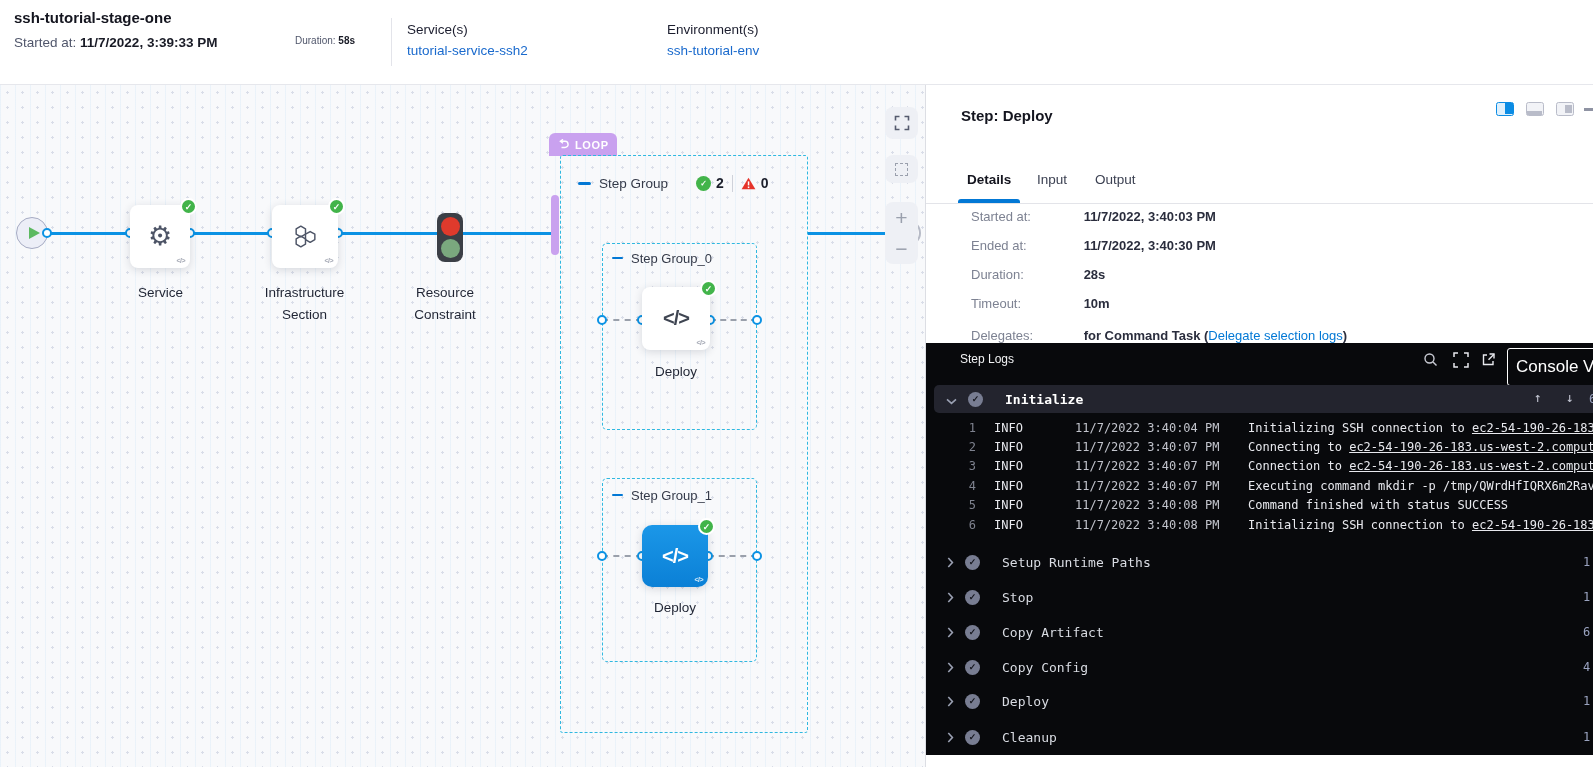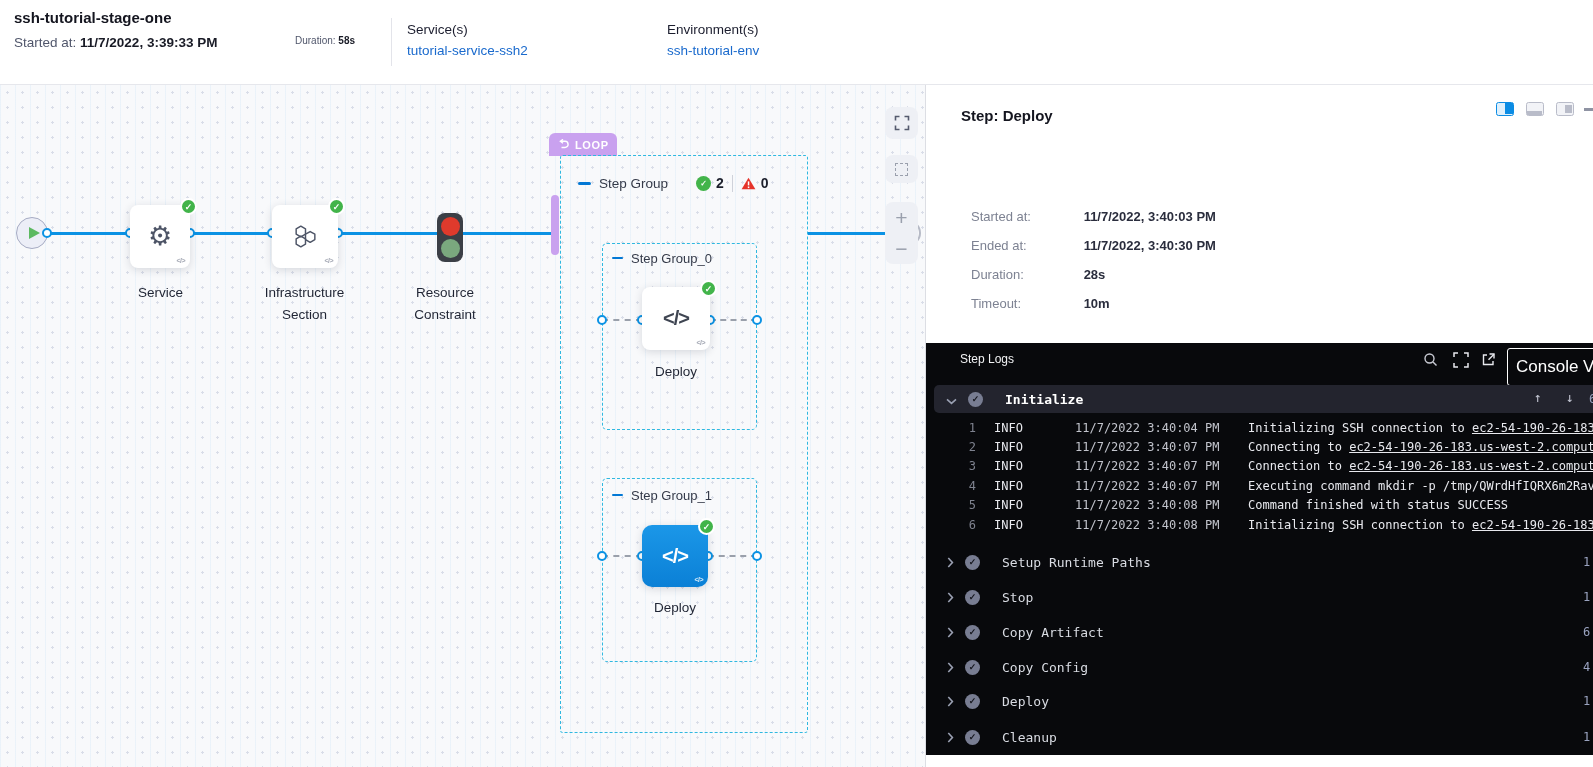--- a/index.html
+++ b/index.html
@@ -261,36 +261,46 @@
 
   <aside class="panel">
     <div class="panel-title">Step: Deploy</div>
     <div class="view-icons">
       <span class="vi vi-split"></span>
       <span class="vi vi-bottom"></span>
       <span class="vi vi-right"></span>
     </div>
     <span class="vi-minus"></span>
 
+    <div class="tabs">
+      <span class="tab tab-details">Details</span>
+      <span class="tab tab-input">Input</span>
+      <span class="tab tab-output">Output</span>
+      <span class="tab-underline"></span>
+    </div>
 
     <div class="detail-row" style="top:124px;">
       <span class="d-label">Started at:</span>
       <span class="d-value">11/7/2022, 3:40:03 PM</span>
     </div>
     <div class="detail-row" style="top:153px;">
       <span class="d-label">Ended at:</span>
       <span class="d-value">11/7/2022, 3:40:30 PM</span>
     </div>
     <div class="detail-row" style="top:182px;">
       <span class="d-label">Duration:</span>
       <span class="d-value">28s</span>
     </div>
     <div class="detail-row" style="top:211px;">
       <span class="d-label">Timeout:</span>
       <span class="d-value">10m</span>
+    </div>
+    <div class="detail-row" style="top:243px;">
+      <span class="d-label">Delegates:</span>
+      <span class="d-value"><span>for Command Task (</span><a class="d-link">Delegate selection logs</a><span>)</span></span>
     </div>
 
     <div class="logs">
       <div class="logs-toolbar">
         <span class="logs-title">Step Logs</span>
         <span class="lt-icon lt-search">
           <svg width="15" height="15" viewBox="0 0 15 15">
               <circle cx="6.5" cy="6.5" r="4.5" fill="none" stroke="#c9cbd4" stroke-width="1.4"></circle>
               <line x1="10" y1="10" x2="13.5" y2="13.5" stroke="#c9cbd4" stroke-width="1.4"></line>
             </svg>

